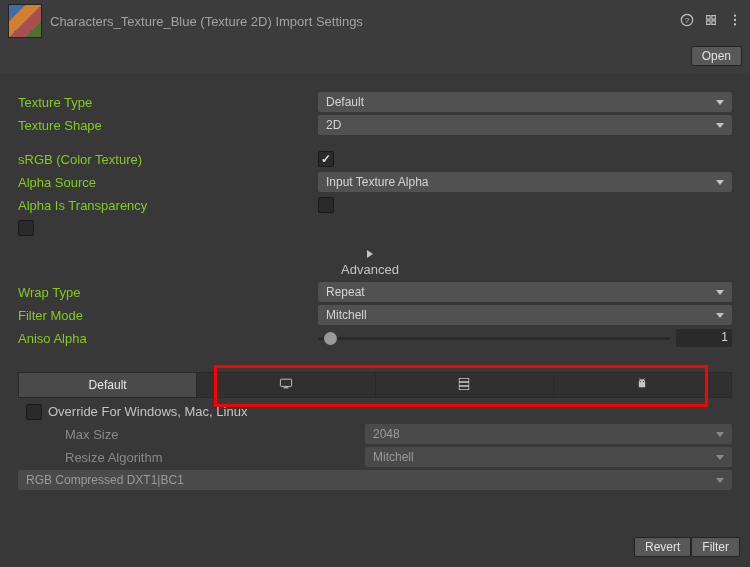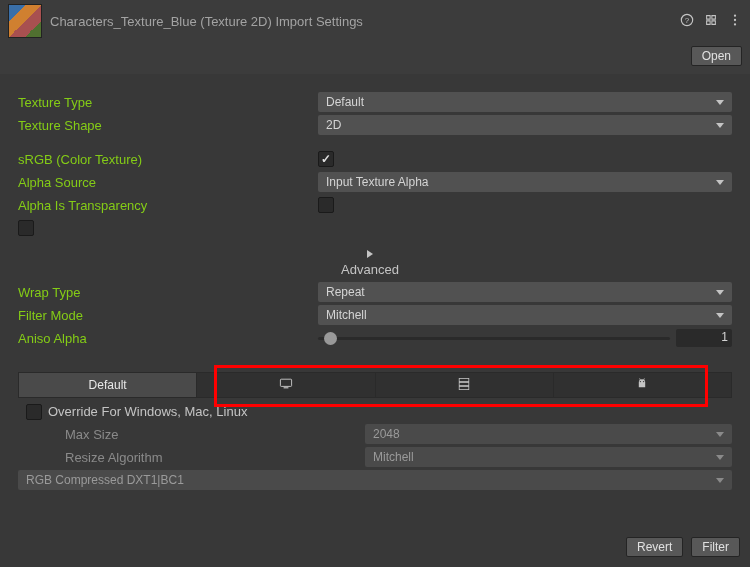--- a/index.html
+++ b/index.html
@@ -39,21 +39,21 @@
   .plat-tabs { display:flex; height:26px; margin:8px 0 0; border:1px solid #2a2a2a; background:#303030; }
   .plat-tab { flex:1; display:flex; align-items:center; justify-content:center; border-right:1px solid #2a2a2a; cursor:pointer; color:#c4c4c4; font-size:12px;}
   .plat-tab:last-child { border-right:none; }
   .plat-tab.active { background:#4a4a4a; color:#e8e8e8; }
   .plat-tab svg { width:16px; height:16px; fill:#c4c4c4; }
   
   .highlight { position:absolute; border:3px solid #ff0000; pointer-events:none; }
   
   .override { padding:6px 18px 2px; display:flex; align-items:flex-start; gap:6px; font-size:13px;}
   
-  .footer { position:absolute; bottom:10px; right:10px; display:flex; gap:8px;margin-left:16px; }
+  .footer { position:absolute; bottom:10px; right:10px; display:flex; gap:0;margin-left:16px; }
 </style>
 </head>
 <body>
 
 <div class="header">
   <div class="tex-thumb"></div>
   <div class="header-title">Characters_Texture_Blue (Texture 2D) Import Settings</div>
   <div class="header-icons">
     <span class="hdr-ico"><svg viewBox="0 0 16 16">
           <circle cx="8" cy="8" r="6.5" fill="none" stroke="#c4c4c4" stroke-width="1.3"></circle>

